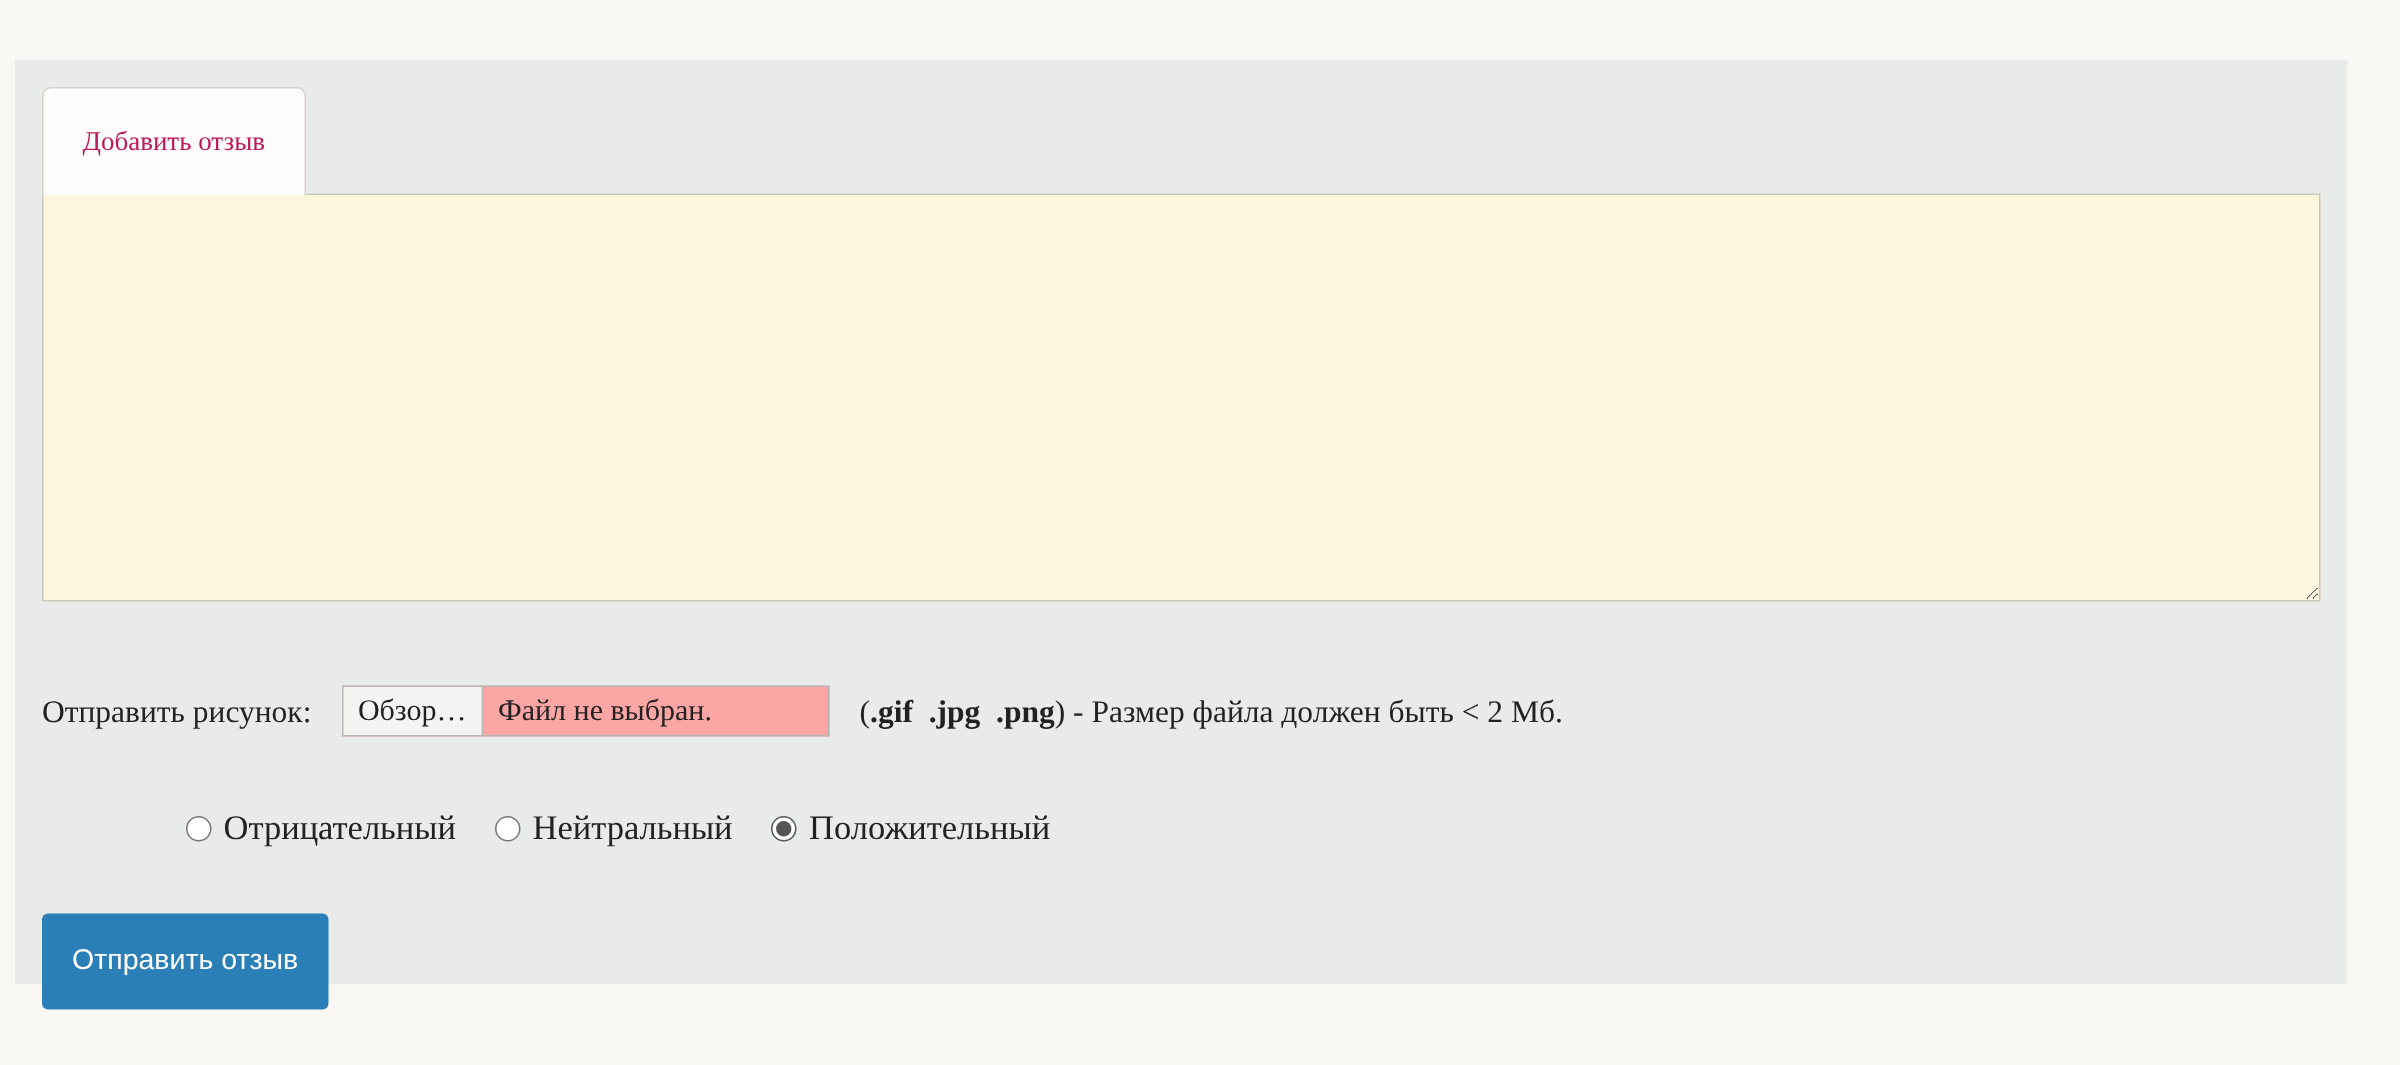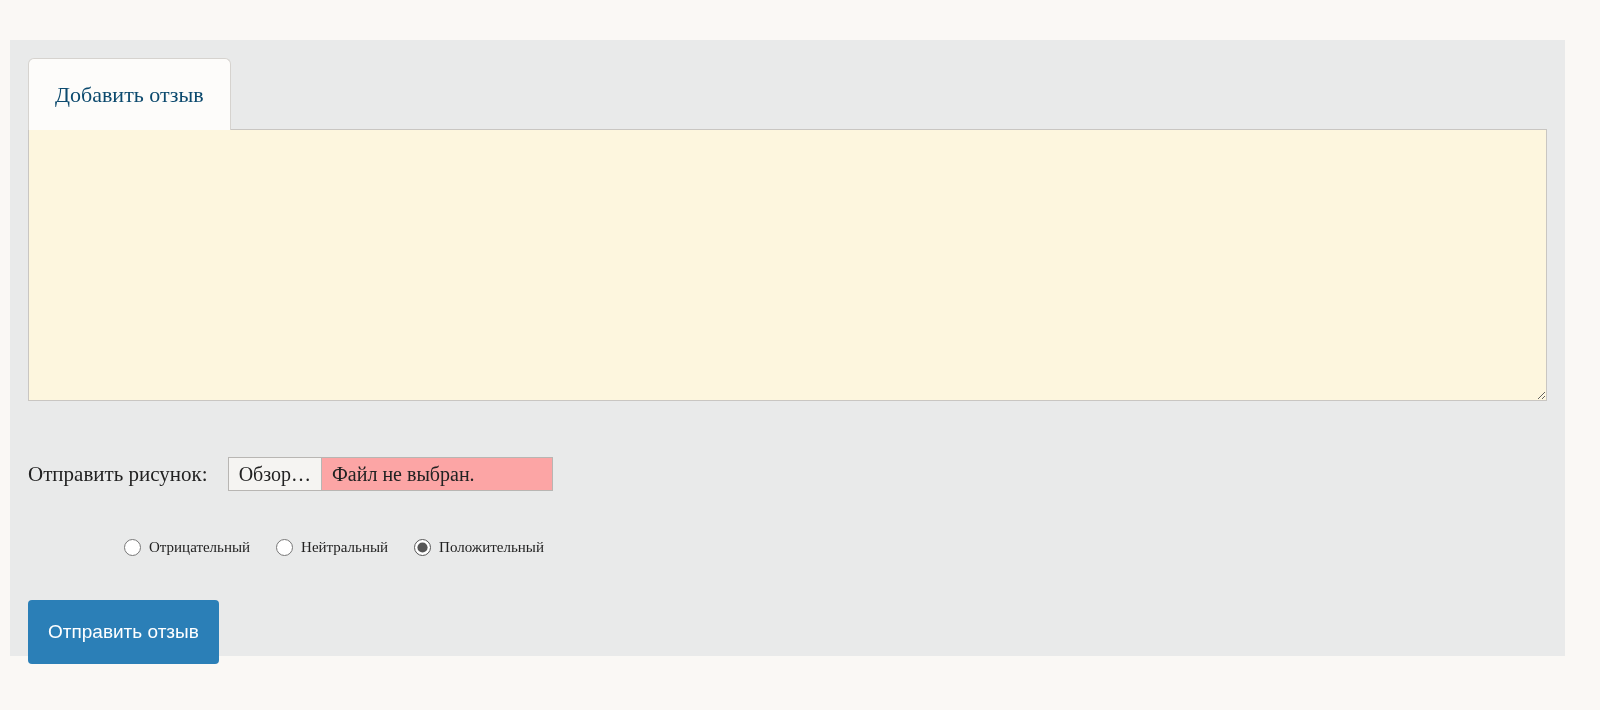--- a/index.html
+++ b/index.html
@@ -30,22 +30,22 @@
     position: absolute;
     top: 0;
     left: 0;
     height: 72px;
     padding: 0 26px;
     background: #fdfcfa;
     border: 1px solid #d6d3cf;
     border-bottom: none;
     border-top-left-radius: 6px;
     border-top-right-radius: 6px;
-    color: #0c4a6e;
-    font-size: 22px;
+    color: #be185d;
+    font-size: 18px;
     display: flex;
     align-items: center;
     cursor: pointer;
     z-index: 2;
   }
   .review-text {
     display: block;
     width: 100%;
     height: 272px;
     background: #fdf6de;
@@ -108,21 +108,21 @@
     gap: 8px;
     cursor: pointer;
   }
   .radio-item input[type=radio] {
     width: 17px;
     height: 17px;
     margin: 0;
     accent-color: #555;
     cursor: pointer;
   }
-  .radio-item span { font-size: 15px; }
+  .radio-item span { font-size: 23px; }
   .submit-btn {
     margin-top: 44px;
     background: #2b7fb7;
     color: #fff;
     border: none;
     border-radius: 4px;
     padding: 21px 20px;
     font-size: 19px;
     font-family: -apple-system, Arial, sans-serif;
     cursor: pointer;
@@ -142,20 +142,23 @@
   <textarea class="review-text" value="" style=""></textarea>
 
   <div class="row file-row">
     <span class="label">Отправить рисунок:</span>
     <div class="file-widget">
       <div class="file-btn">
         <span>Обзор…</span>
       </div>
       <div class="file-status">Файл не выбран.</div>
     </div>
+    <span class="file-hint">
+      <span>(</span><span class="ext">.gif</span>&nbsp;&nbsp;<span class="ext">.jpg</span>&nbsp;&nbsp;<span class="ext">.png</span><span>) - Размер файла должен быть &lt; 2 Мб.</span>
+    </span>
   </div>
 
   <div class="row">
     <div class="radio-group">
       <label class="radio-item">
         <input type="radio" name="nature" value="negative" style="">
         <span>Отрицательный</span>
       </label>
       <label class="radio-item">
         <input type="radio" name="nature" value="neutral" style="">

